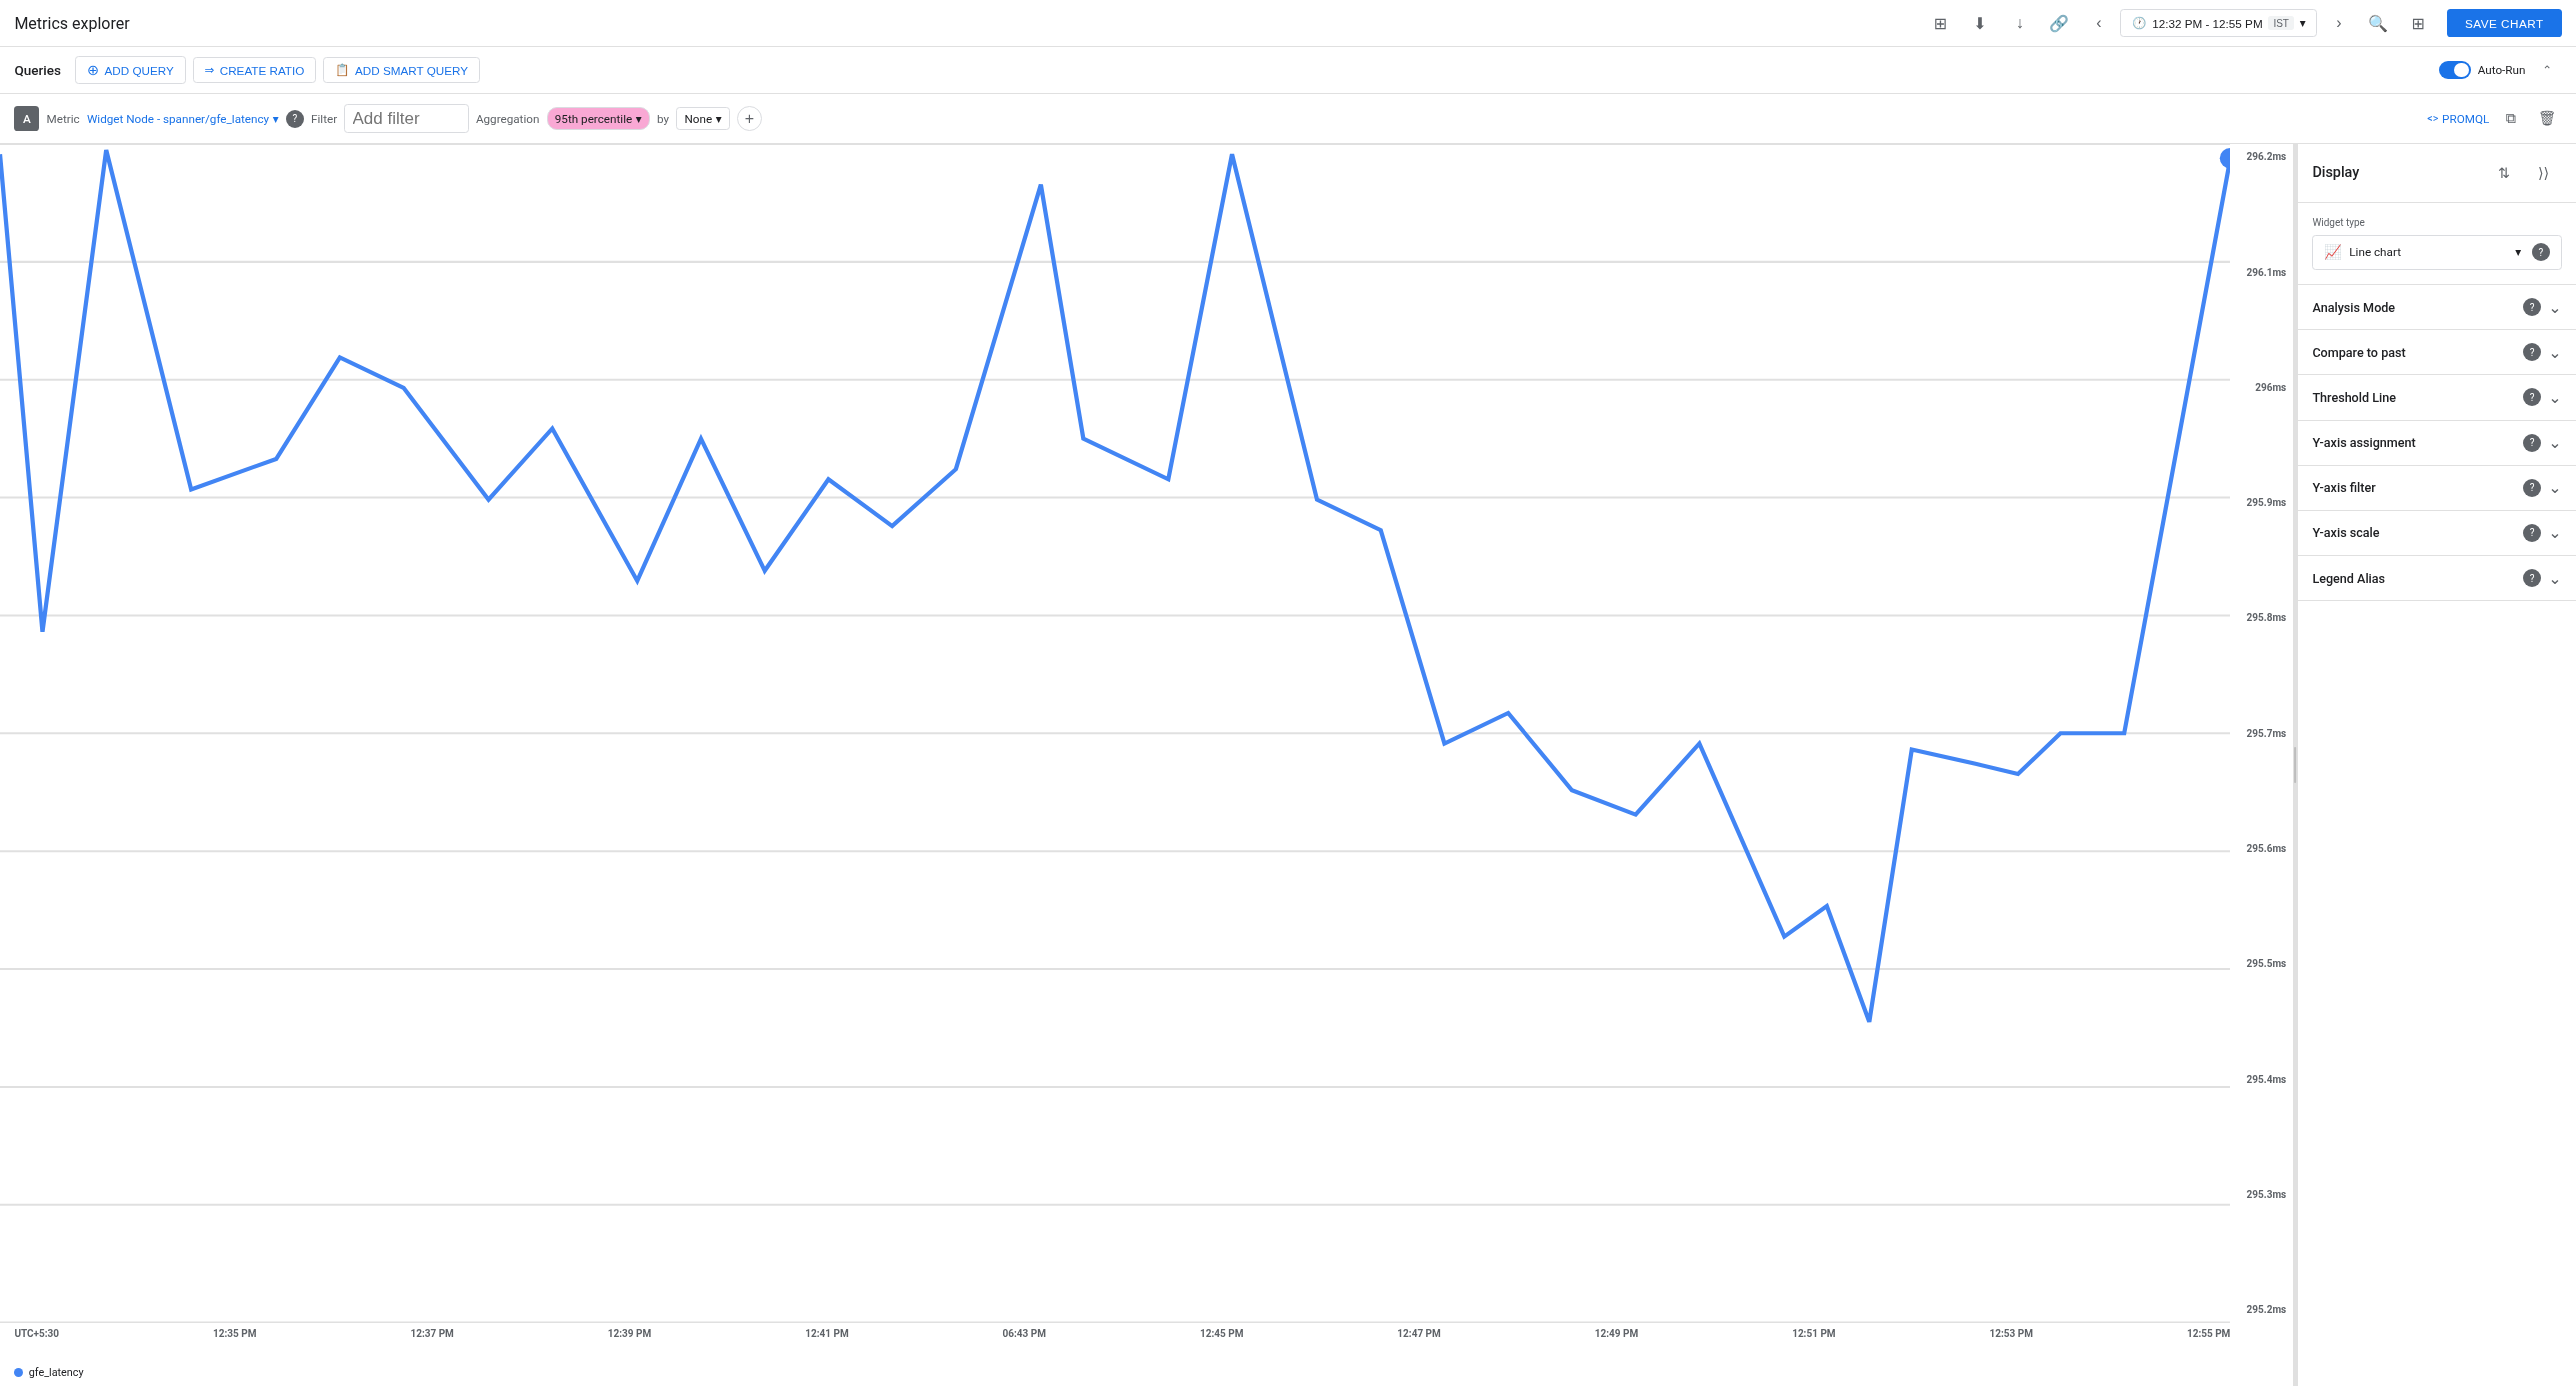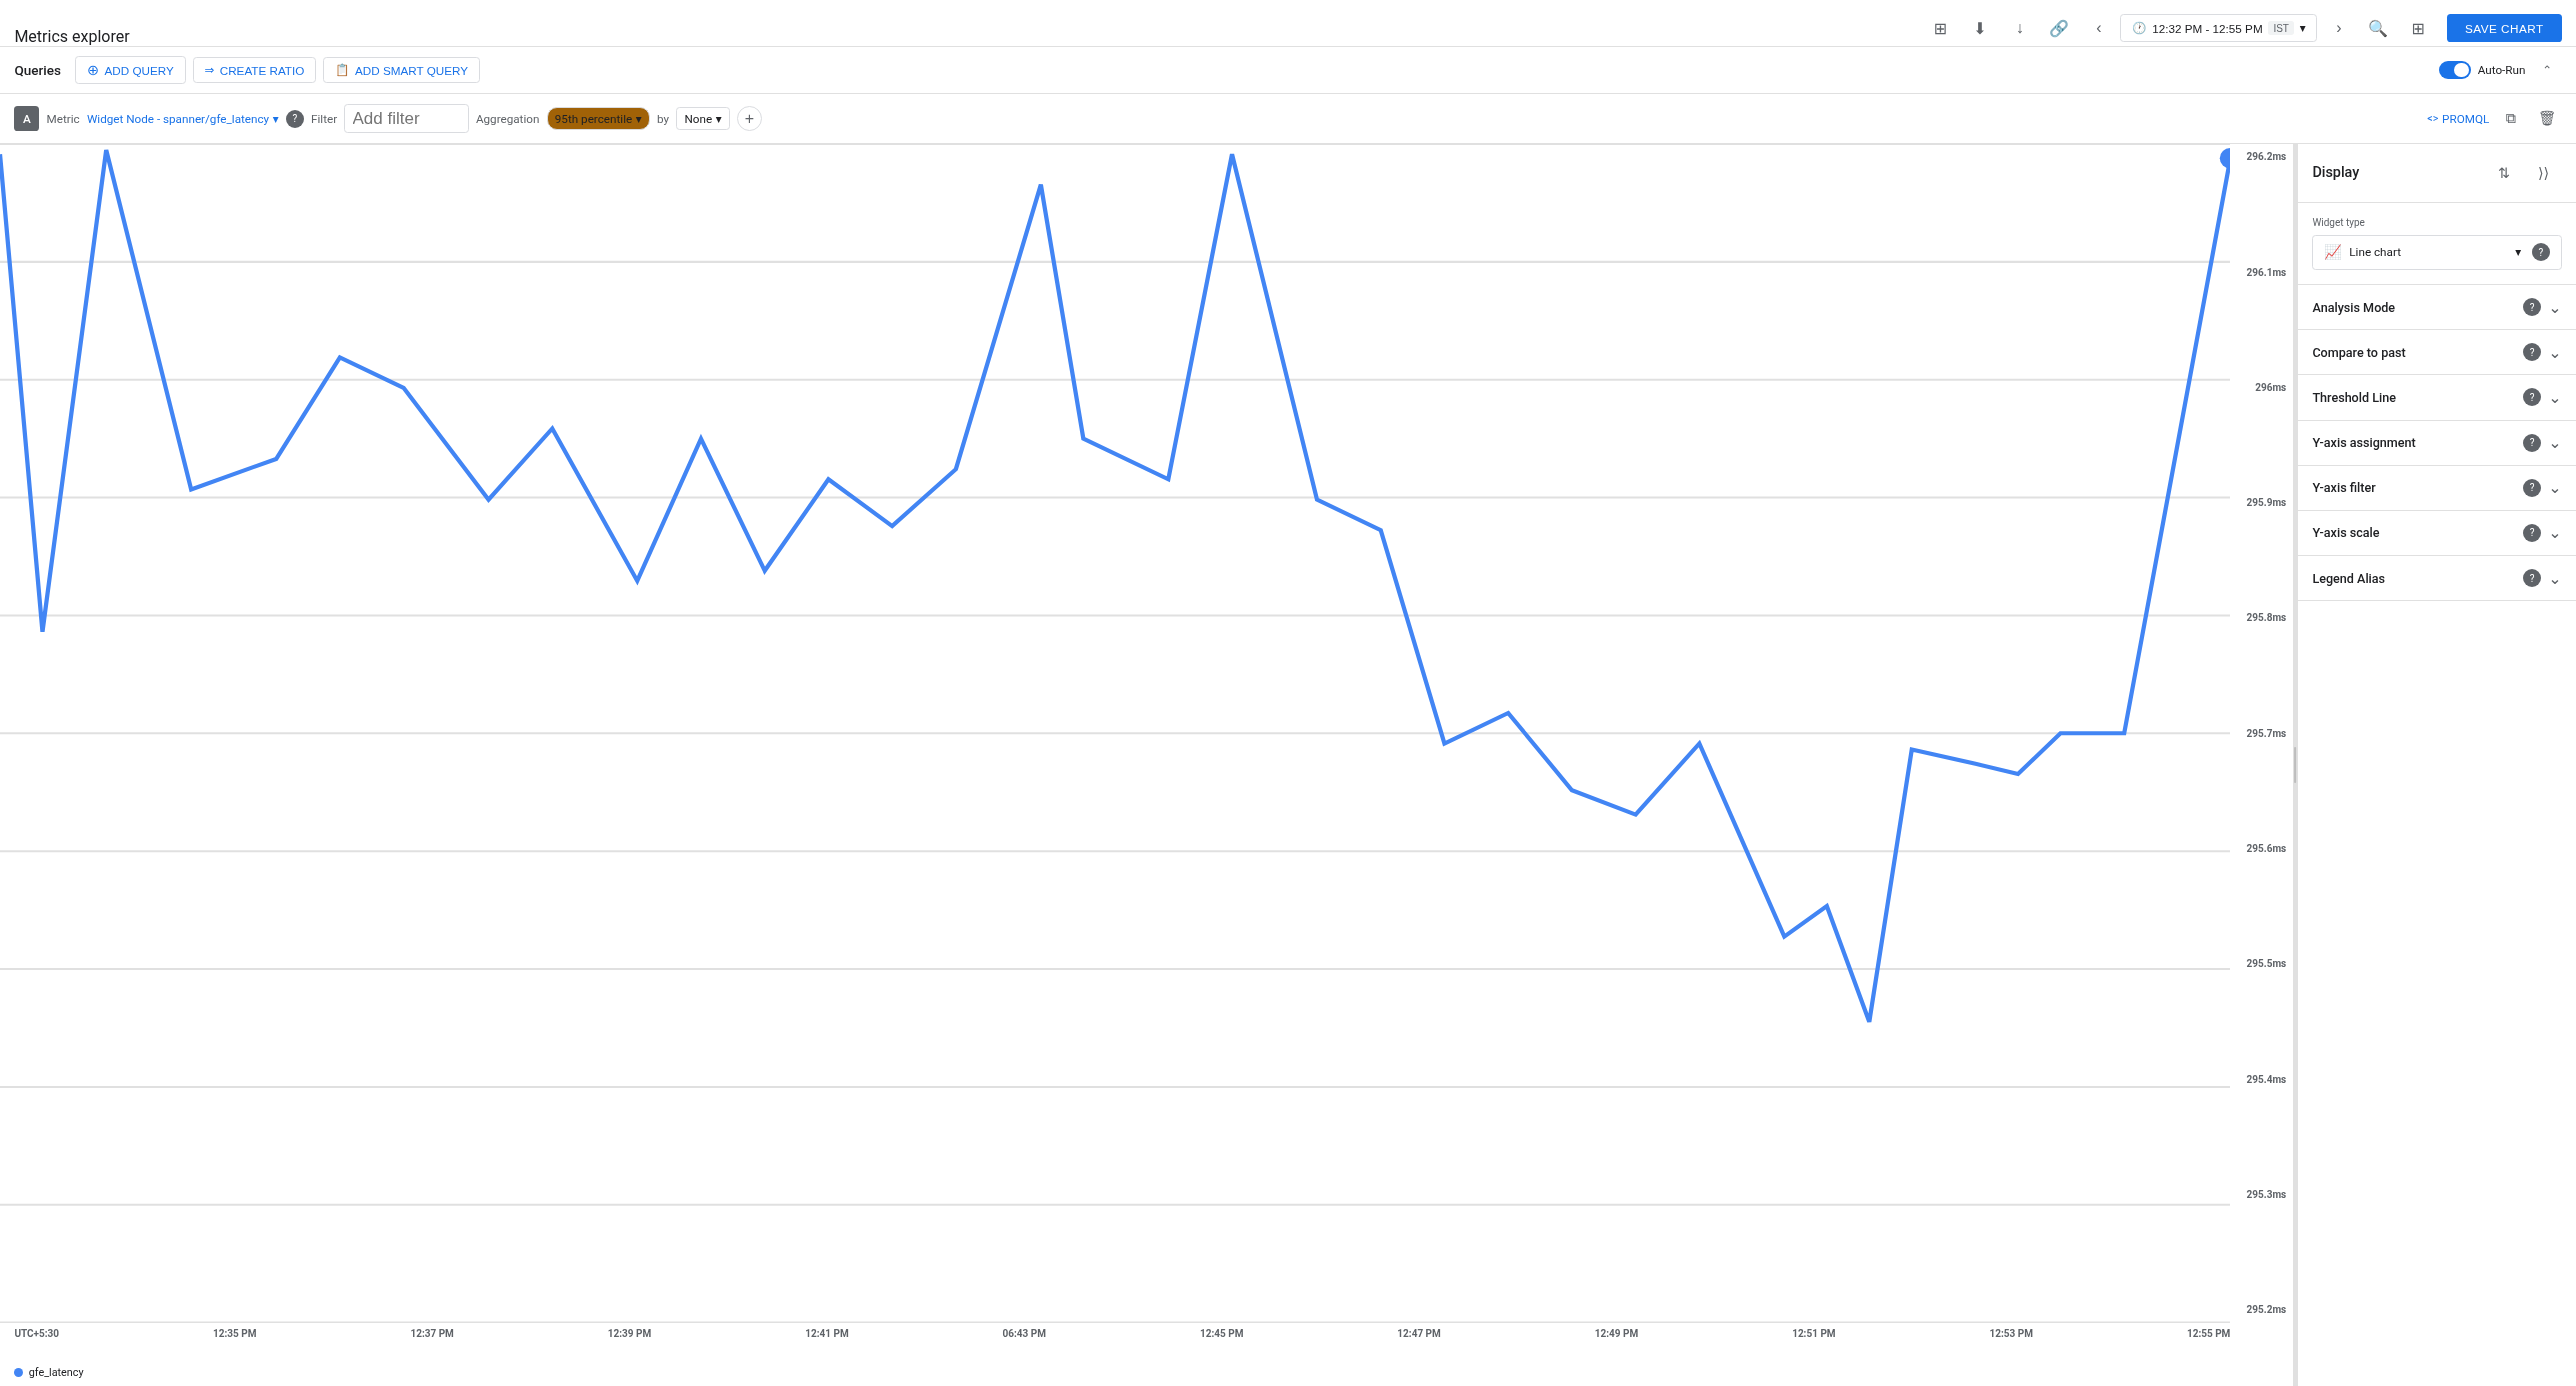--- a/index.html
+++ b/index.html
@@ -1,20 +1,20 @@
 <!DOCTYPE html>
 <html style="font-size:14.4px"><head>
   <meta charset="utf-8">
   <style>
     * { box-sizing: border-box; margin: 0; padding: 0; }
     body { font-family: 'Google Sans', Roboto, Arial, sans-serif; font-size: 11.7px; background: #fff; color: #202124; overflow: hidden; }
 
     
     .top-header {
-      display: flex; align-items: flex-end; padding: 0 14.4px; height: 47px;
+      display: flex; align-items: center; padding: 0 14.4px; height: 47px;
       border-bottom: 0.9px solid #e0e0e0; background: #fff;
     }
     .app-title { font-size: 16px; font-weight: 400; color: #202124; flex: 1; }
     .header-icons { display: flex; align-items: center; gap: 3.6px; }
     .icon-btn {
       width: 36px; height: 36px; display: flex; align-items: center; justify-content: center;
       border-radius: 50%; border: none; background: transparent; cursor: pointer; color: #5f6368; font-size: 16px;
     }
     .time-range-btn {
       display: flex; align-items: center; gap: 5.4px; padding: 5.4px 10.8px; border: 0.9px solid #dadce0;
@@ -67,21 +67,21 @@
       width: 18px; height: 18px; border-radius: 50%; background: #5f6368; color: #fff;
       display: flex; align-items: center; justify-content: center; font-size: 10px; cursor: pointer; flex-shrink: 0;
     }
     .filter-label { font-size: 11.7px; color: #5f6368; }
     .filter-input {
       border: none; outline: none; font-size: 17px; color: #202124; width: 108px; background: transparent;
     }
     .agg-label { font-size: 11.7px; color: #5f6368; }
     .agg-select {
       display: flex; gap: 3.6px; padding: 3.6px 7.2px; border: 0.9px solid #dadce0;
-      border-radius: 10px; cursor: pointer; font-size: 11.7px; color: #202124; background: #a16207;
+      border-radius: 10px; cursor: pointer; font-size: 11.7px; color: #202124; background: #f9a8d4;
     }
     .by-label { font-size: 11.7px; color: #5f6368; }
     .by-select {
       display: flex; align-items: center; gap: 3.6px; padding: 3.6px 7.2px; border: 0.9px solid #dadce0;
       border-radius: 3.6px; cursor: pointer; font-size: 11.7px; color: #202124; background: #fff;
     }
     .add-agg-btn {
       width: 25px; height: 25px; border: 0.9px solid #dadce0; border-radius: 50%; background: #fff;
       display: flex; align-items: center; justify-content: center; cursor: pointer; color: #5f6368; font-size: 16px;
     }

